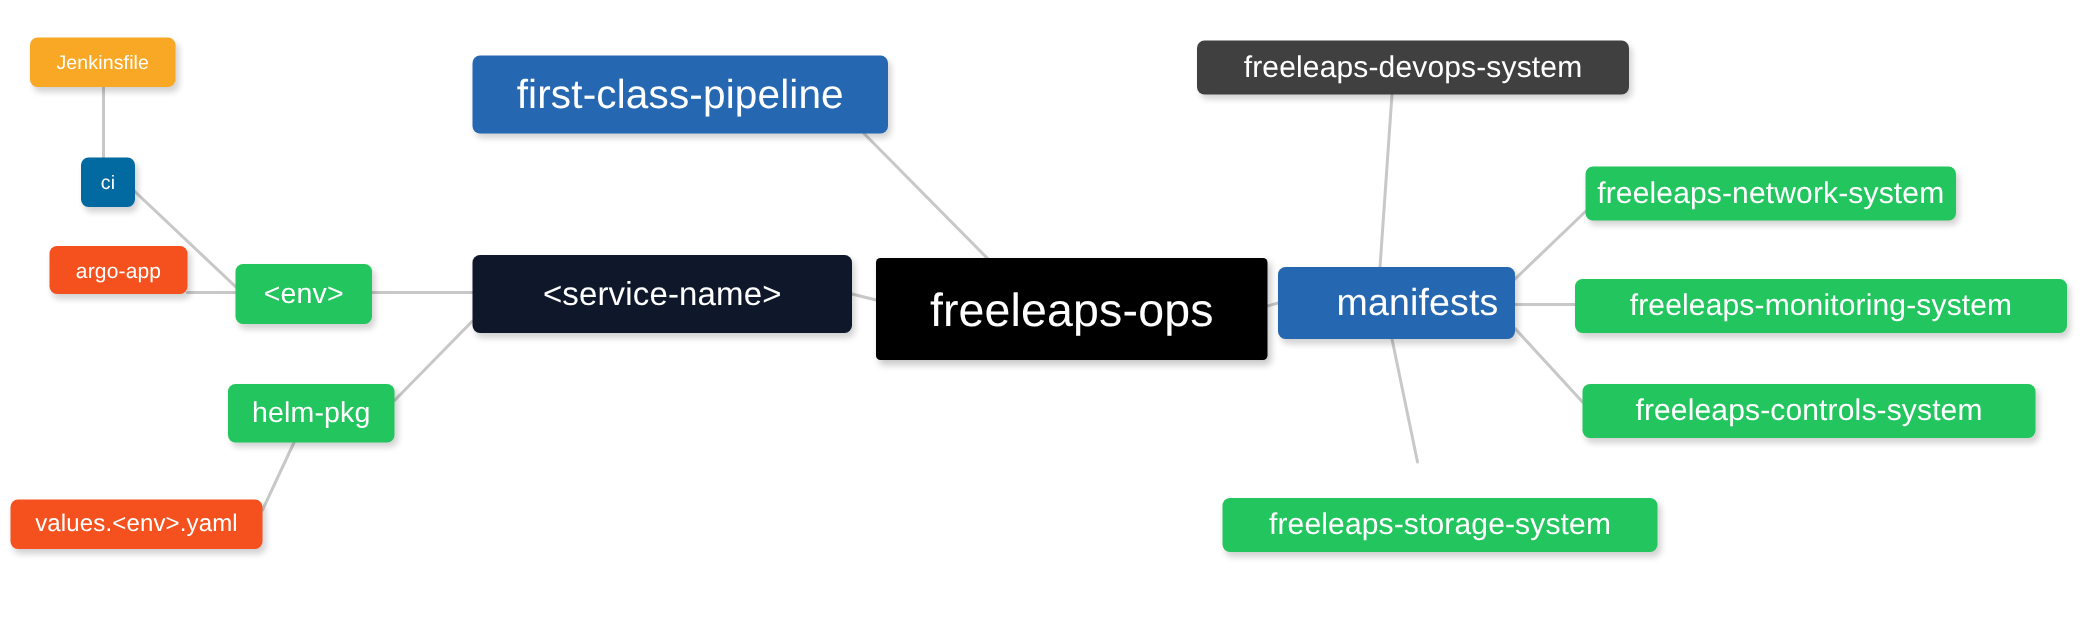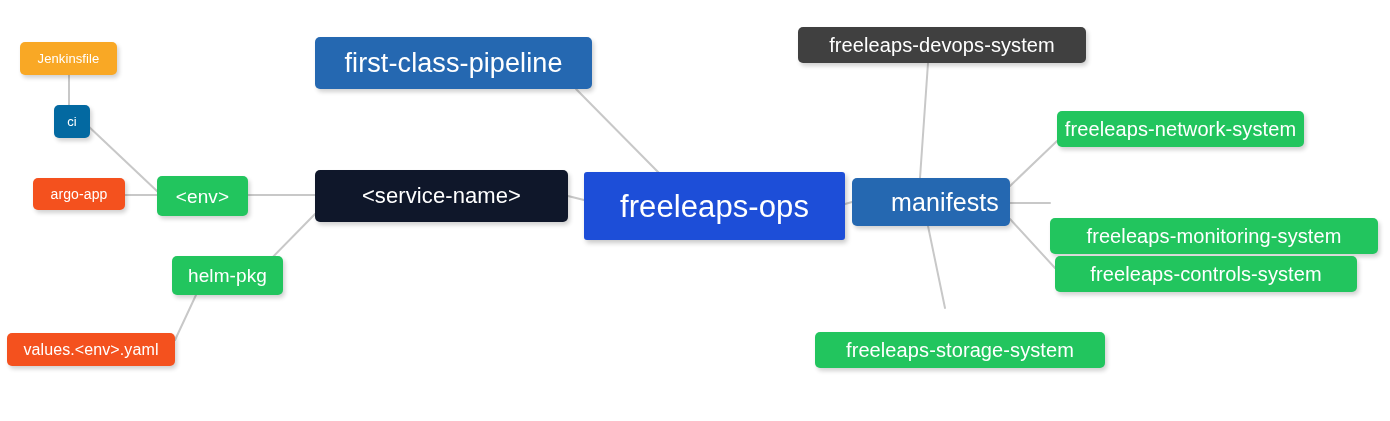--- a/index.html
+++ b/index.html
@@ -61,29 +61,29 @@
       <polyline points="576,89 660,174" fill="none" stroke="#c8c8c8" stroke-width="2" stroke-linecap="round" stroke-linejoin="round"></polyline>
       <polyline points="568,196 584,200" fill="none" stroke="#c8c8c8" stroke-width="2" stroke-linecap="round" stroke-linejoin="round"></polyline>
       <polyline points="845,204 852,202" fill="none" stroke="#c8c8c8" stroke-width="2" stroke-linecap="round" stroke-linejoin="round"></polyline>
       <polyline points="920,178 928,63" fill="none" stroke="#c8c8c8" stroke-width="2" stroke-linecap="round" stroke-linejoin="round"></polyline>
       <polyline points="1010,186 1057,141" fill="none" stroke="#c8c8c8" stroke-width="2" stroke-linecap="round" stroke-linejoin="round"></polyline>
       <polyline points="1010,203 1050,203" fill="none" stroke="#c8c8c8" stroke-width="2" stroke-linecap="round" stroke-linejoin="round"></polyline>
       <polyline points="1010,219 1055,268" fill="none" stroke="#c8c8c8" stroke-width="2" stroke-linecap="round" stroke-linejoin="round"></polyline>
       <polyline points="928,226 945,308" fill="none" stroke="#c8c8c8" stroke-width="2" stroke-linecap="round" stroke-linejoin="round"></polyline>
     </svg>
   <div id="nodes">
-      <div class="node" style="left: 20px; top: 42px; width: 97px; height: 33px; background: rgb(249, 168, 37); font-size: 13px;">Jenkinsfile</div>
+      <div class="node" style="left: 20px; top: 25px; width: 97px; height: 33px; background: rgb(249, 168, 37); font-size: 13px;">Jenkinsfile</div>
       <div class="node" style="left: 54px; top: 105px; width: 36px; height: 33px; background: #0369a1; font-size: 13px;">ci</div>
-      <div class="node" style="left: 33px; top: 178px; width: 92px; height: 32px; background: rgb(244, 81, 30); font-size: 14px;">argo-app</div>
+      <div class="node" style="left: 33px; top: 164px; width: 92px; height: 32px; background: rgb(244, 81, 30); font-size: 14px;">argo-app</div>
       <div class="node" style="left: 157px; top: 176px; width: 91px; height: 40px; background: rgb(34, 197, 94); font-size: 19px;">&lt;env&gt;</div>
-      <div class="node" style="left: 152px; top: 256px; width: 111px; height: 39px; background: rgb(34, 197, 94); font-size: 19px; margin-left: 20px;">helm-pkg</div>
+      <div class="node" style="left: 152px; top: 256px; width: 111px; height: 39px; background: rgb(34, 197, 94); font-size: 19px;">helm-pkg</div>
       <div class="node" style="left: 7px; top: 333px; width: 168px; height: 33px; background: rgb(244, 81, 30); font-size: 16px;">values.&lt;env&gt;.yaml</div>
       <div class="node" style="left: 315px; top: 37px; width: 277px; height: 52px; background: rgb(37, 104, 177); font-size: 27px;">first-class-pipeline</div>
       <div class="node" style="left: 315px; top: 170px; width: 253px; height: 52px; background: #0f172a; font-size: 22px;">&lt;service-name&gt;</div>
-      <div class="node root" style="left: 584px; top: 172px; width: 261px; height: 68px; background: #1d4ed8; font-size: 31px;">freeleaps-ops</div>
+      <div class="node root" style="left: 584px; top: 172px; width: 261px; height: 68px; background: #000000; font-size: 31px;">freeleaps-ops</div>
       <div class="node" style="left: 852px; top: 178px; width: 158px; height: 48px; background: rgb(37, 104, 177); font-size: 25px; padding-left: 38px;">manifests</div>
       <div class="node" style="left: 798px; top: 27px; width: 288px; height: 36px; background: #404040; font-size: 20px;">freeleaps-devops-system</div>
       <div class="node" style="left: 1057px; top: 111px; width: 247px; height: 36px; background: rgb(34, 197, 94); font-size: 20px;">freeleaps-network-system</div>
-      <div class="node" style="left: 1050px; top: 186px; width: 328px; height: 36px; background: rgb(34, 197, 94); font-size: 20px; margin-top: 32px;">freeleaps-monitoring-system</div>
+      <div class="node" style="left: 1050px; top: 186px; width: 328px; height: 36px; background: rgb(34, 197, 94); font-size: 20px;">freeleaps-monitoring-system</div>
       <div class="node" style="left: 1055px; top: 256px; width: 302px; height: 36px; background: rgb(34, 197, 94); font-size: 20px;">freeleaps-controls-system</div>
       <div class="node" style="left: 815px; top: 308px; width: 290px; height: 36px; background: rgb(34, 197, 94); font-size: 20px; margin-top: 24px;">freeleaps-storage-system</div>
     </div>
 </div>
 
 </body></html>

